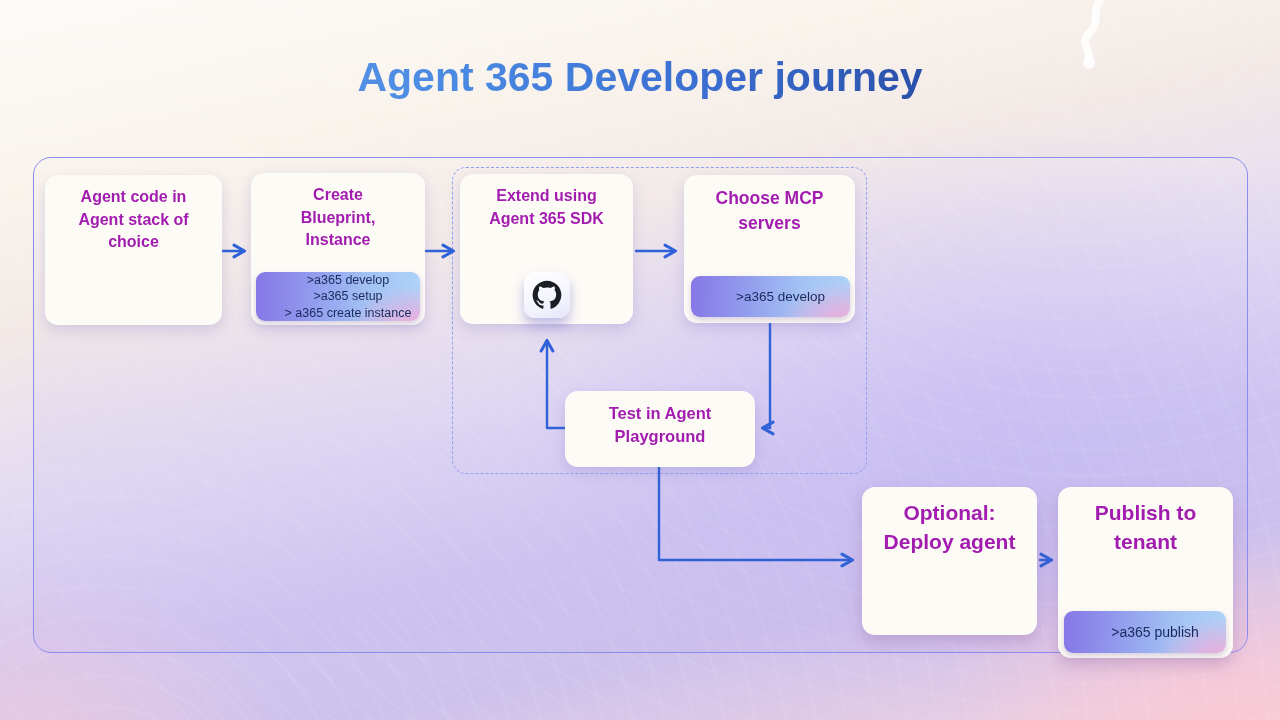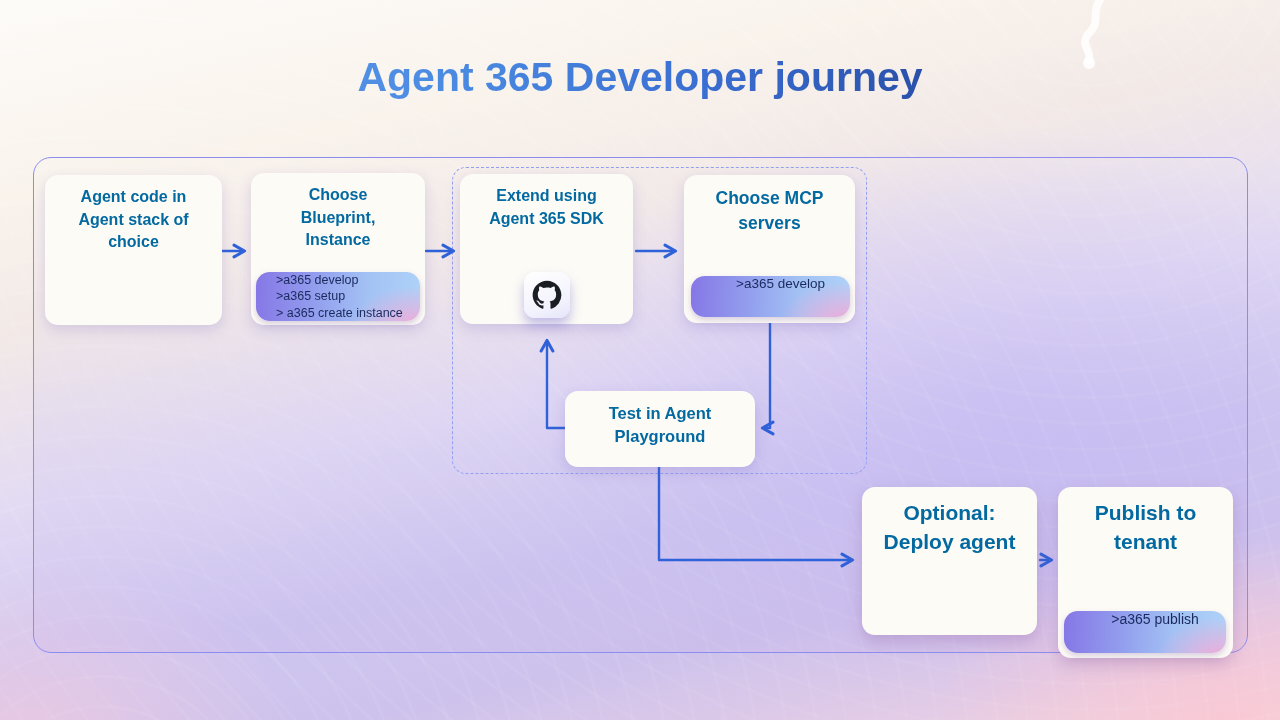--- a/index.html
+++ b/index.html
@@ -35,38 +35,38 @@
     position:absolute;left:452px;top:167px;width:415px;height:307px;
     border:1.6px dashed #93a0f2;border-radius:14px;box-sizing:border-box;
   }
   .box{
     position:absolute;background:#fdfbf6;border-radius:13px;box-sizing:border-box;
     box-shadow:0 5px 14px rgba(108,96,188,0.22);
     color:#16275c;text-align:center;
   }
   .box .box-label{
     display:block;padding-top:11px;font-weight:700;font-size:16px;line-height:1.42;
-    white-space:pre-line;color:#0369a1;
+    white-space:pre-line;color:#a21caf;
   }
   #box-agent-code{left:45px;top:175px;width:177px;height:150px;}
   #box-create-blueprint{left:251px;top:173px;width:174px;height:152px;}
   #box-extend-sdk{left:460px;top:174px;width:173px;height:150px;}
   #box-choose-mcp{left:684px;top:175px;width:171px;height:148px;}
   #box-choose-mcp .box-label{font-size:17.5px;line-height:1.45;}
   #box-test-playground{left:565px;top:391px;width:190px;height:76px;}
   #box-test-playground .box-label{font-size:16.5px;}
   #box-deploy{left:862px;top:487px;width:175px;height:148px;box-shadow:0 7px 16px rgba(150,105,170,0.35);}
   #box-publish{left:1058px;top:487px;width:175px;height:171px;box-shadow:0 7px 16px rgba(150,105,170,0.35);}
   #box-deploy .box-label,#box-publish .box-label{font-size:21px;line-height:1.38;padding-top:12px;}
   .badge{
-    position:absolute;border-radius:14px;color:#1b2a5e;
+    position:absolute;border-radius:9px;color:#1b2a5e;
     background:
       radial-gradient(95px 60px at 97% 112%, rgba(246,168,214,0.95), rgba(246,168,214,0) 68%),
       linear-gradient(92deg,#8677e6 0%,#93a0ee 38%,#a3c2f4 68%,#aed2f8 100%);
-    display:flex;align-items:flex-start;justify-content:center;
+    display:flex;align-items:center;justify-content:center;
     box-shadow:0 3px 6px rgba(120,90,160,0.28);
     padding-left:20px;
   }
   .badge-multi{
     left:5px;right:5px;bottom:4px;height:49px;
     flex-direction:column;font-size:12.5px;line-height:1.32;
   }
   .badge-single{left:7px;right:5px;bottom:6px;height:41px;font-size:13.5px;}
   #box-deploy .badge-single,#box-publish .badge-single{left:6px;right:7px;bottom:5px;height:42px;font-size:14px;}
   .github-chip{
@@ -114,21 +114,21 @@
     </g>
   </svg>
 
   <div class="box" id="box-agent-code">
     <span class="box-label">Agent code in
 Agent stack of
 choice</span>
   </div>
 
   <div class="box" id="box-create-blueprint">
-    <span class="box-label">Choose
+    <span class="box-label">Create
 Blueprint,
 Instance</span>
     <div class="badge badge-multi">
       <span>&gt;a365 develop</span>
       <span>&gt;a365 setup</span>
       <span>&gt; a365 create instance</span>
     </div>
   </div>
 
   <div class="box" id="box-extend-sdk">

